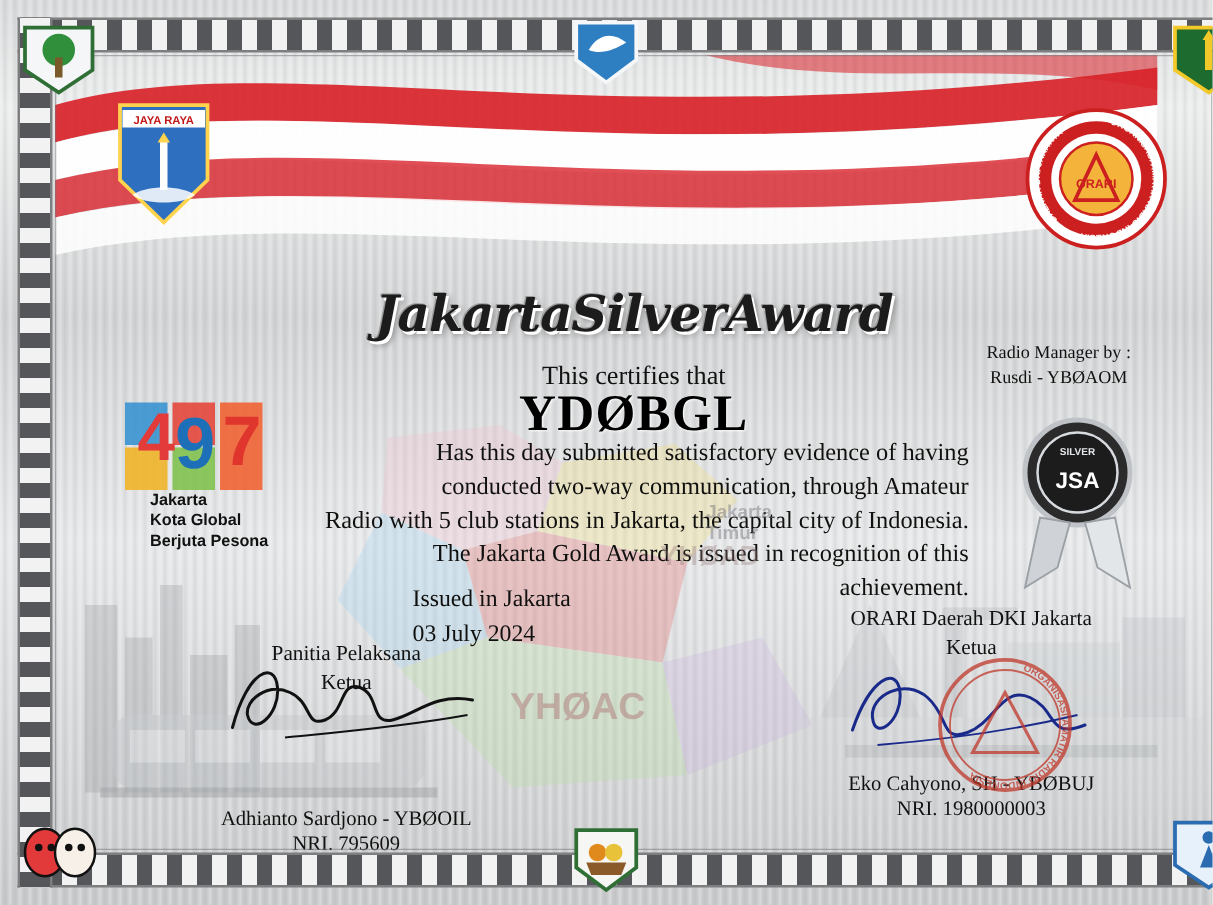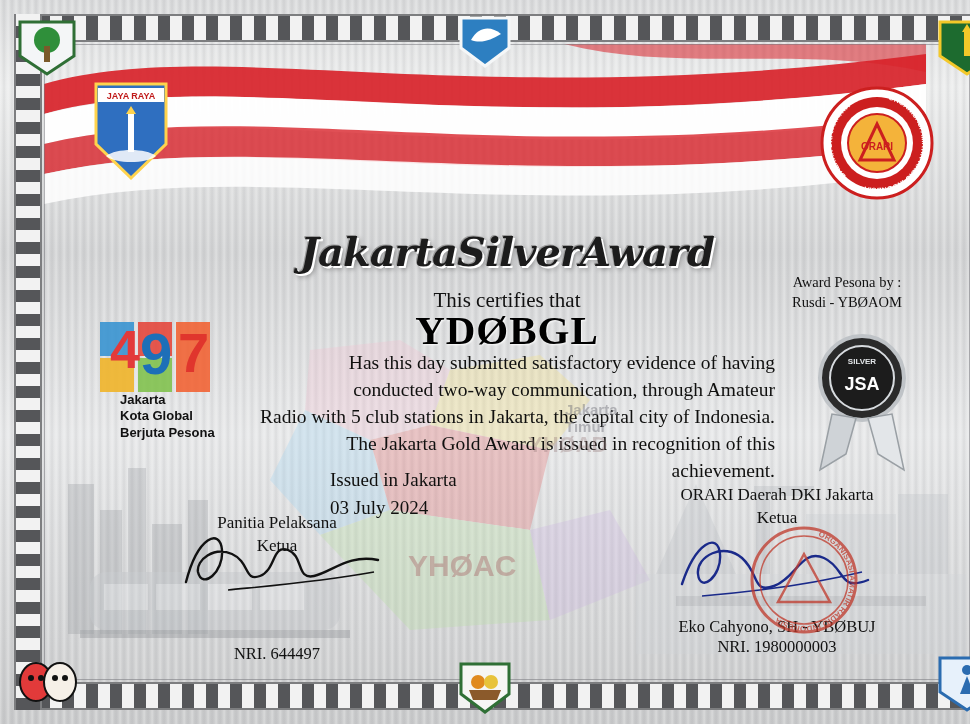--- a/index.html
+++ b/index.html
@@ -408,21 +408,21 @@
       <div>The Jakarta Gold Award is issued in recognition of this</div>
       <div>achievement.</div>
     </div>
 
     <div id="issued-block">
       <div>Issued in Jakarta</div>
       <div>03 July 2024</div>
     </div>
 
     <div id="award-manager">
-      <div>Award Pesona by :</div>
+      <div>Radio Manager by :</div>
       <div>Rusdi - YBØAOM</div>
     </div>
 
     <svg id="jsa-medal" viewBox="0 0 120 150">
       <circle cx="60" cy="48" r="42" fill="#2b2b2b" stroke="#bfc3c7" stroke-width="4"></circle>
       <circle cx="60" cy="48" r="32" fill="#1c1c1c" stroke="#d7dbdf" stroke-width="2"></circle>
       <text x="60" y="34" text-anchor="middle" font-family="Liberation Sans, sans-serif" font-size="8" font-weight="bold" fill="#e3e6e9">SILVER</text>
       <text x="60" y="60" text-anchor="middle" font-family="Liberation Sans, sans-serif" font-size="18" font-weight="bold" fill="#ffffff">JSA</text>
       <path d="M30,84 L18,140 L44,124 L54,88 Z" fill="#cfd3d7" stroke="#9aa0a5" stroke-width="1.5"></path>
       <path d="M90,84 L102,140 L76,124 L66,88 Z" fill="#e3e6e9" stroke="#9aa0a5" stroke-width="1.5"></path>
@@ -432,21 +432,22 @@
     <div id="wm-callsign-2">YHØAC</div>
     <div id="wm-region">
       <div>Jakarta</div>
       <div>Timur</div>
     </div>
 
     <div class="sig-block" id="sig-left">
       <div class="sig-role">Panitia Pelaksana</div>
       <div class="sig-role">Ketua</div>
       <div class="sig-space"></div>
-      <div class="sig-nri">NRI. 644497</div>
+      <div class="sig-name">Adhianto Sardjono - YBØOIL</div>
+      <div class="sig-nri">NRI. 795609</div>
     </div>
 
     <div class="sig-block" id="sig-right">
       <div class="sig-role">ORARI Daerah DKI Jakarta</div>
       <div class="sig-role">Ketua</div>
       <div class="sig-space"></div>
       <div class="sig-name">Eko Cahyono, SH - YBØBUJ</div>
       <div class="sig-nri">NRI. 1980000003</div>
     </div>
 

